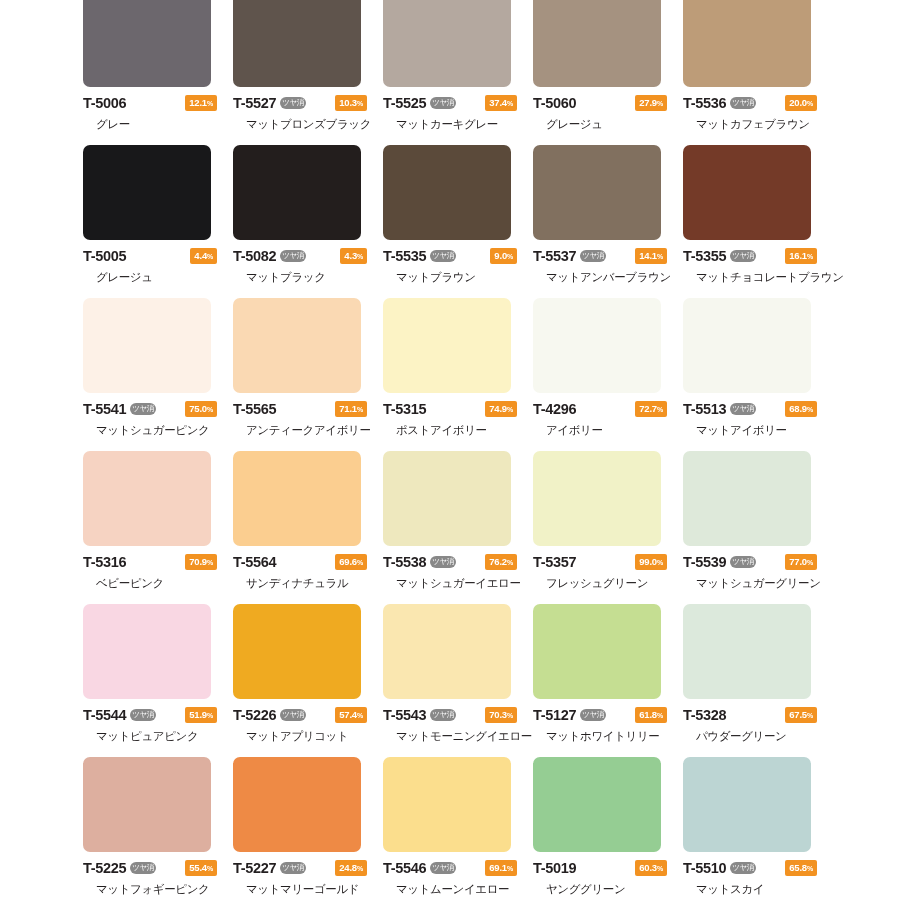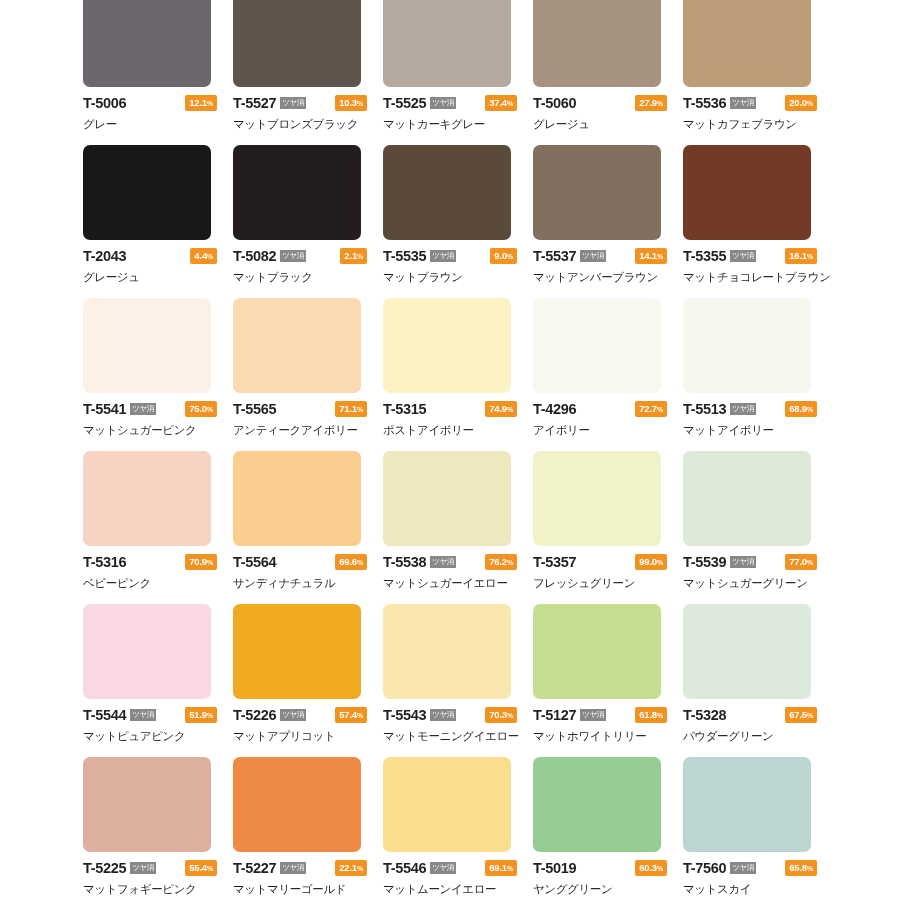--- a/index.html
+++ b/index.html
@@ -38,21 +38,21 @@
     letter-spacing: -0.3px;
     white-space: nowrap;
   }
   .matte-badge {
     margin-left: 4px;
     background: #888888;
     color: #ffffff;
     font-size: 7.5px;
     line-height: 1;
     padding: 2.5px 2px 2.5px 2px;
-    border-radius: 0;
+    border-radius: 6px;
     letter-spacing: -0.5px;
     white-space: nowrap;
     flex: 0 0 auto;
   }
   .pct-badge {
     margin-left: auto;
     background: #F29221;
     color: #ffffff;
     font-size: 9.5px;
     font-weight: bold;
@@ -63,20 +63,21 @@
     letter-spacing: -0.2px;
     flex: 0 0 auto;
   }
   .pct-badge .unit { font-size: 7px; font-weight: bold; }
   .name {
     margin-top: 6px;
     font-size: 11.5px;
     color: #231f20;
     letter-spacing: -0.4px;
     white-space: nowrap;
+    margin-left: 13px;
   }
 </style>
 </head>
 <body>
 
 <div id="grid">
     <div class="cell">
       <div class="swatch" style="background: rgb(108, 103, 109);"></div>
       <div class="meta-row">
         <span class="code">T-5006</span>
@@ -115,31 +116,31 @@
       <div class="meta-row">
         <span class="code">T-5536</span>
         <span class="matte-badge" style="background: rgb(136, 136, 136);">ツヤ消</span>
         <span class="pct-badge" style="background: rgb(242, 146, 33);"><span>20.0</span><span class="unit">%</span></span>
       </div>
       <div class="name">マットカフェブラウン</div>
     </div>
     <div class="cell">
       <div class="swatch" style="background: rgb(24, 24, 26);"></div>
       <div class="meta-row">
-        <span class="code">T-2043</span>
+        <span class="code">T-5005</span>
         <span class="pct-badge" style="background: rgb(242, 146, 33);"><span>4.4</span><span class="unit">%</span></span>
       </div>
       <div class="name">グレージュ</div>
     </div>
     <div class="cell">
       <div class="swatch" style="background: rgb(35, 30, 29);"></div>
       <div class="meta-row">
         <span class="code">T-5082</span>
         <span class="matte-badge" style="background: rgb(136, 136, 136);">ツヤ消</span>
-        <span class="pct-badge" style="background: rgb(242, 146, 33);"><span>2.1</span><span class="unit">%</span></span>
+        <span class="pct-badge" style="background: rgb(242, 146, 33);"><span>4.3</span><span class="unit">%</span></span>
       </div>
       <div class="name">マットブラック</div>
     </div>
     <div class="cell">
       <div class="swatch" style="background: rgb(91, 74, 58);"></div>
       <div class="meta-row">
         <span class="code">T-5535</span>
         <span class="matte-badge" style="background: rgb(136, 136, 136);">ツヤ消</span>
         <span class="pct-badge" style="background: rgb(242, 146, 33);"><span>9.0</span><span class="unit">%</span></span>
       </div>
@@ -298,21 +299,21 @@
         <span class="matte-badge" style="background: rgb(136, 136, 136);">ツヤ消</span>
         <span class="pct-badge" style="background: rgb(242, 146, 33);"><span>55.4</span><span class="unit">%</span></span>
       </div>
       <div class="name">マットフォギーピンク</div>
     </div>
     <div class="cell">
       <div class="swatch" style="background: rgb(238, 138, 69);"></div>
       <div class="meta-row">
         <span class="code">T-5227</span>
         <span class="matte-badge" style="background: rgb(136, 136, 136);">ツヤ消</span>
-        <span class="pct-badge" style="background: rgb(242, 146, 33);"><span>22.1</span><span class="unit">%</span></span>
+        <span class="pct-badge" style="background: rgb(242, 146, 33);"><span>24.8</span><span class="unit">%</span></span>
       </div>
       <div class="name">マットマリーゴールド</div>
     </div>
     <div class="cell">
       <div class="swatch" style="background: rgb(251, 222, 141);"></div>
       <div class="meta-row">
         <span class="code">T-5546</span>
         <span class="matte-badge" style="background: rgb(136, 136, 136);">ツヤ消</span>
         <span class="pct-badge" style="background: rgb(242, 146, 33);"><span>69.1</span><span class="unit">%</span></span>
       </div>
@@ -322,19 +323,19 @@
       <div class="swatch" style="background: rgb(149, 205, 147);"></div>
       <div class="meta-row">
         <span class="code">T-5019</span>
         <span class="pct-badge" style="background: rgb(242, 146, 33);"><span>60.3</span><span class="unit">%</span></span>
       </div>
       <div class="name">ヤンググリーン</div>
     </div>
     <div class="cell">
       <div class="swatch" style="background: rgb(188, 213, 211);"></div>
       <div class="meta-row">
-        <span class="code">T-7560</span>
+        <span class="code">T-5510</span>
         <span class="matte-badge" style="background: rgb(136, 136, 136);">ツヤ消</span>
         <span class="pct-badge" style="background: rgb(242, 146, 33);"><span>65.8</span><span class="unit">%</span></span>
       </div>
       <div class="name">マットスカイ</div>
     </div>
   </div>
 
 </body></html>

